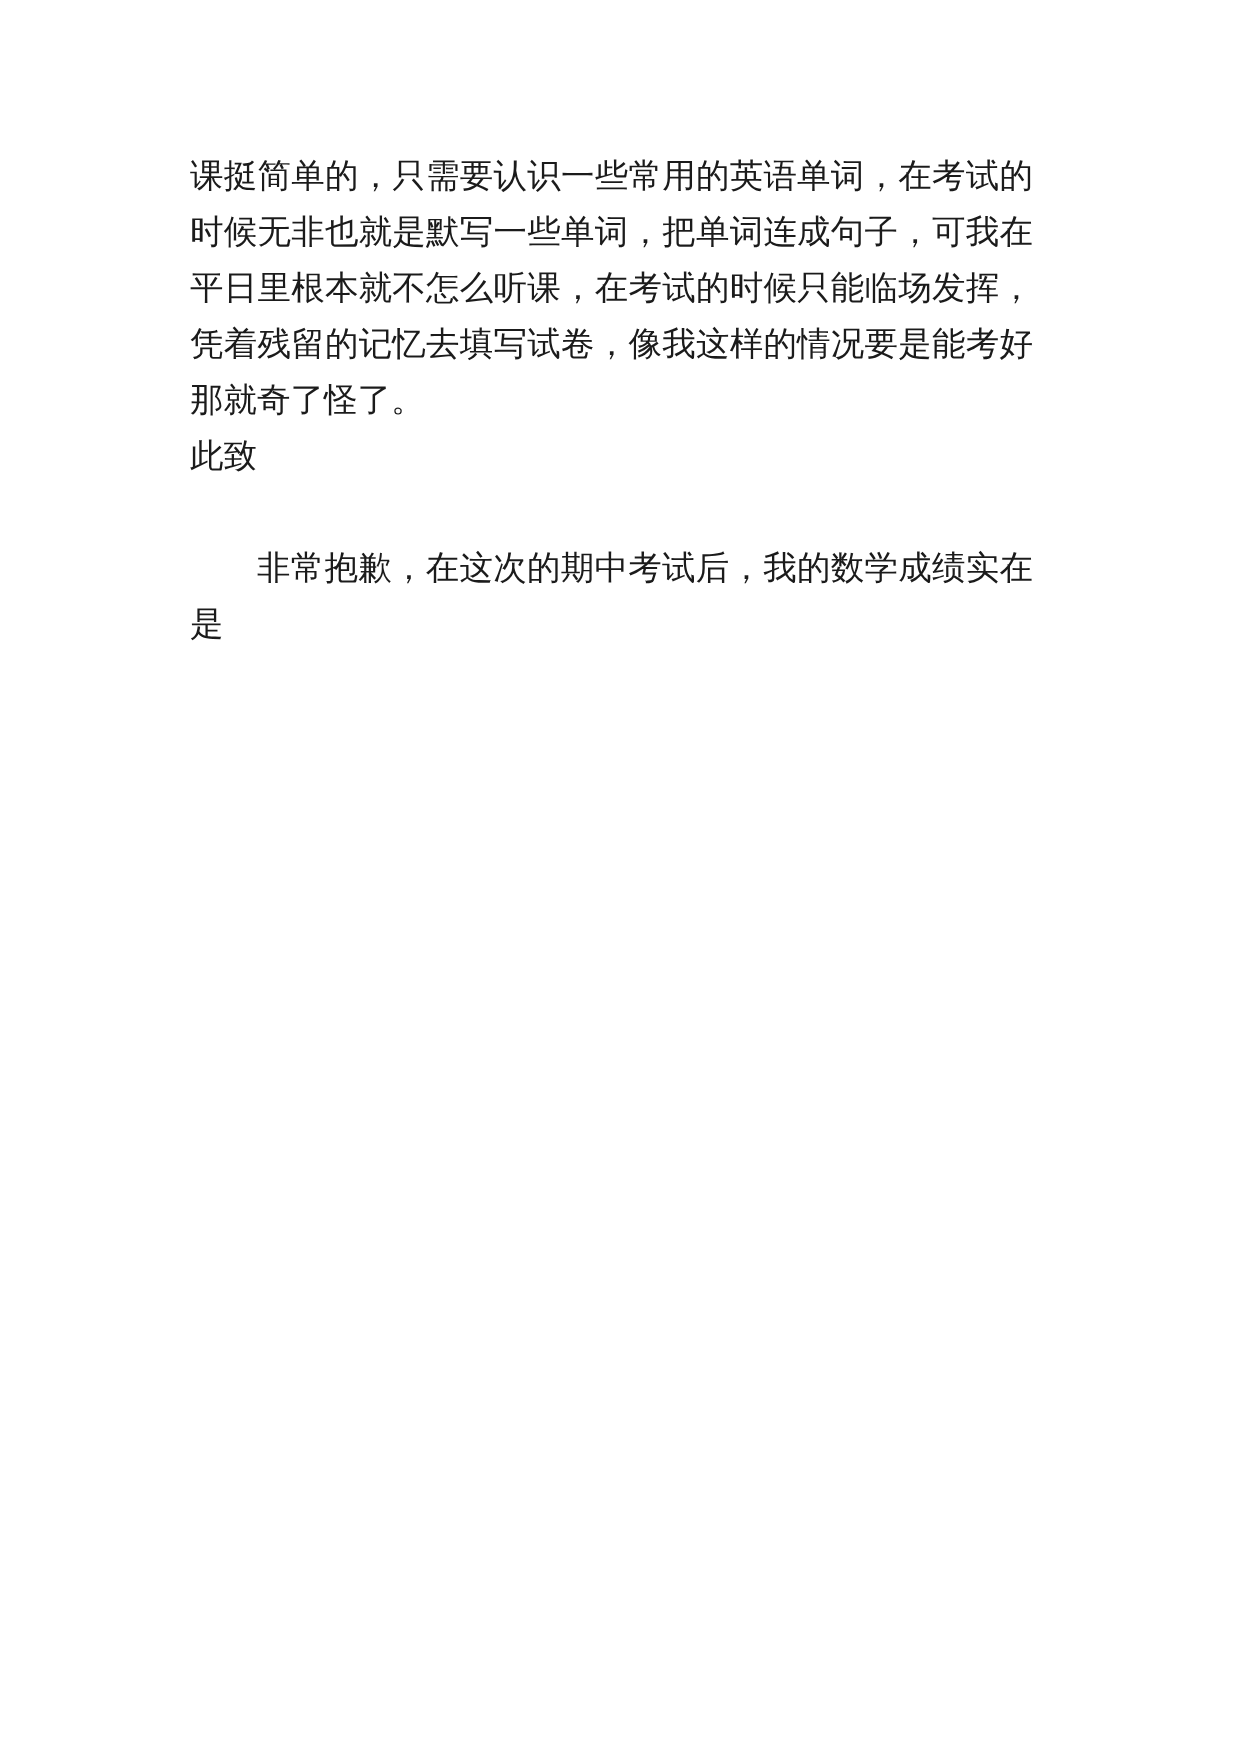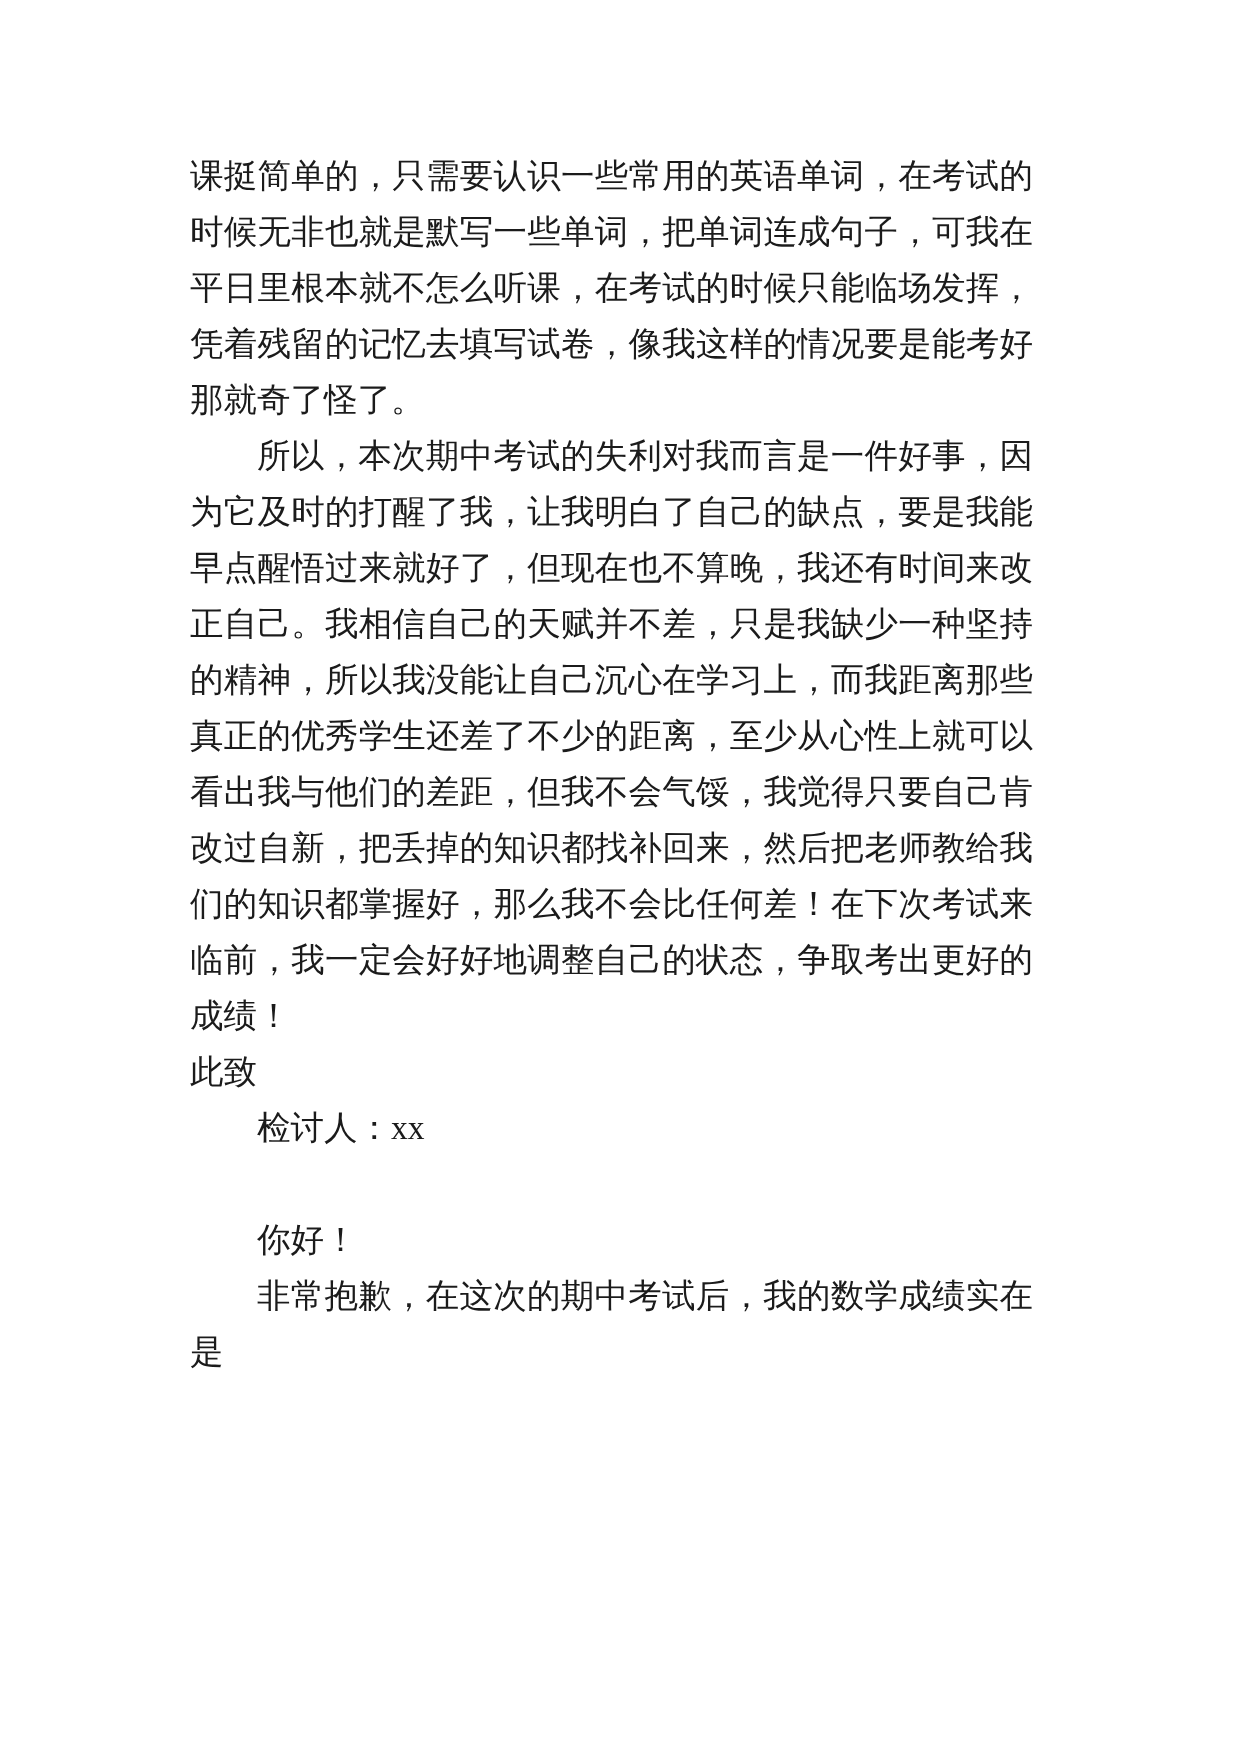--- a/index.html
+++ b/index.html
@@ -36,30 +36,27 @@
   }
 </style>
 </head>
 <body>
 
 <div class="page">
   <div class="doc-body">
 
     <p class="para">课挺简单的，只需要认识一些常用的英语单词，在考试的时候无非也就是默写一些单词，把单词连成句子，可我在平日里根本就不怎么听课，在考试的时候只能临场发挥，凭着残留的记忆去填写试卷，像我这样的情况要是能考好那就奇了怪了。</p>
 
-    <p class="para indent">所以，本次期中考试的失利对我而言是一件好事，因为它及时的打醒了我，让我明白了自己的缺点，要是我能早点醒悟过来就好了，但现在也不算晚，我还有时间来改正自己。我相信自己的天赋并不差，只是我缺少一种坚持的精神，所以我没能让自己沉心在学习上，而我距离那些真正的优秀学生还差了不少的距离，至少从心性上就可以看出我与他们的差距，但我不会气馁，我觉得只要自己肯改过自新，把丢掉的知识都找补回来，然后把老师教给我们的知识都掌握好，那么我不会比任何差！在下次考试来临前，我一定会好好地调整自己的状态，争取考出更好的成绩！</p>
 
     <p class="para">此致</p>
 
 
-    <p class="para indent">检讨人：xx</p>
 
 
     <div class="spacer"></div>
 
 
 
-    <p class="para indent">你好！</p>
 
     <p class="para indent">非常抱歉，在这次的期中考试后，我的数学成绩实在是</p>
 
   </div>
 </div>
 
 </body></html>

